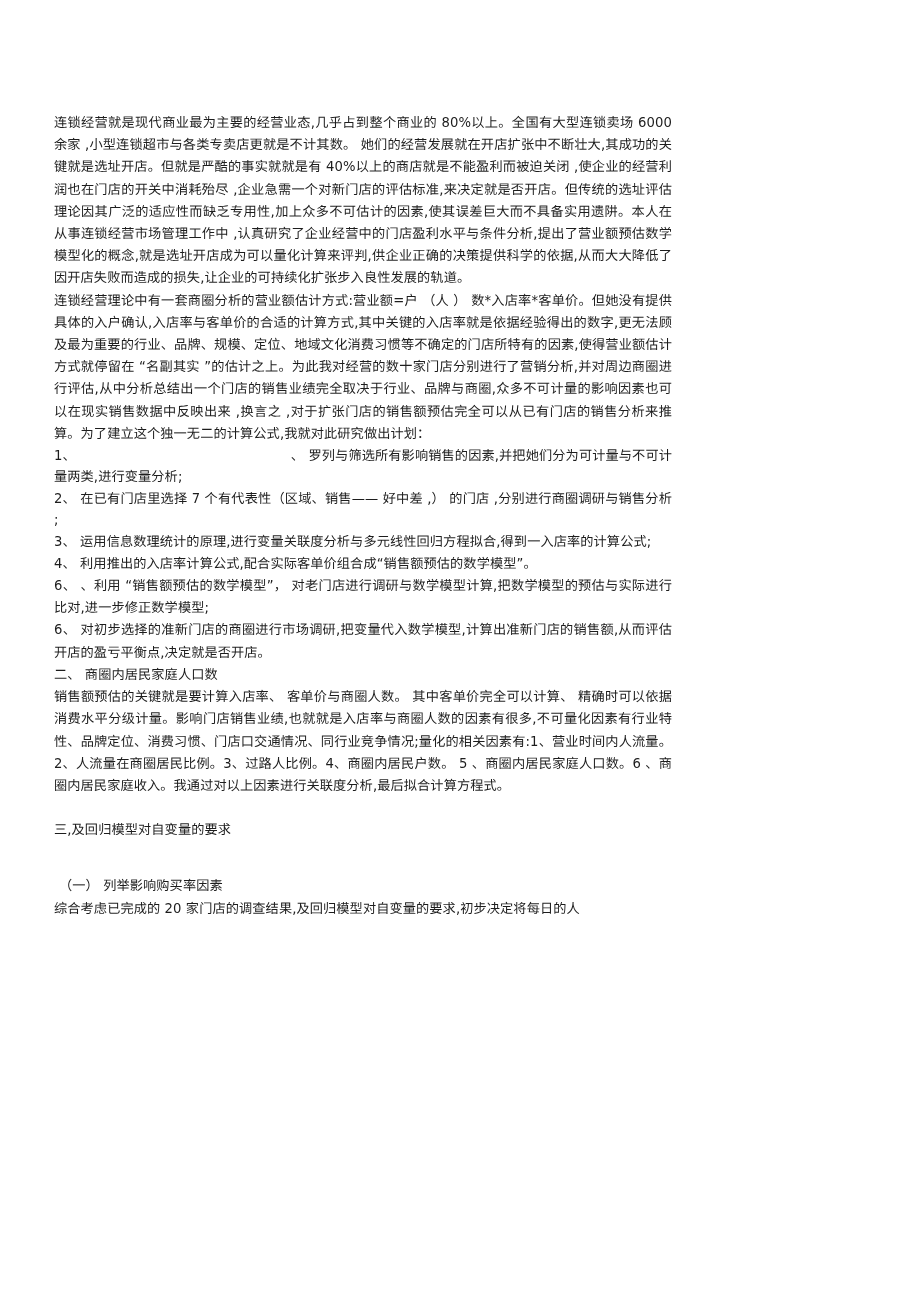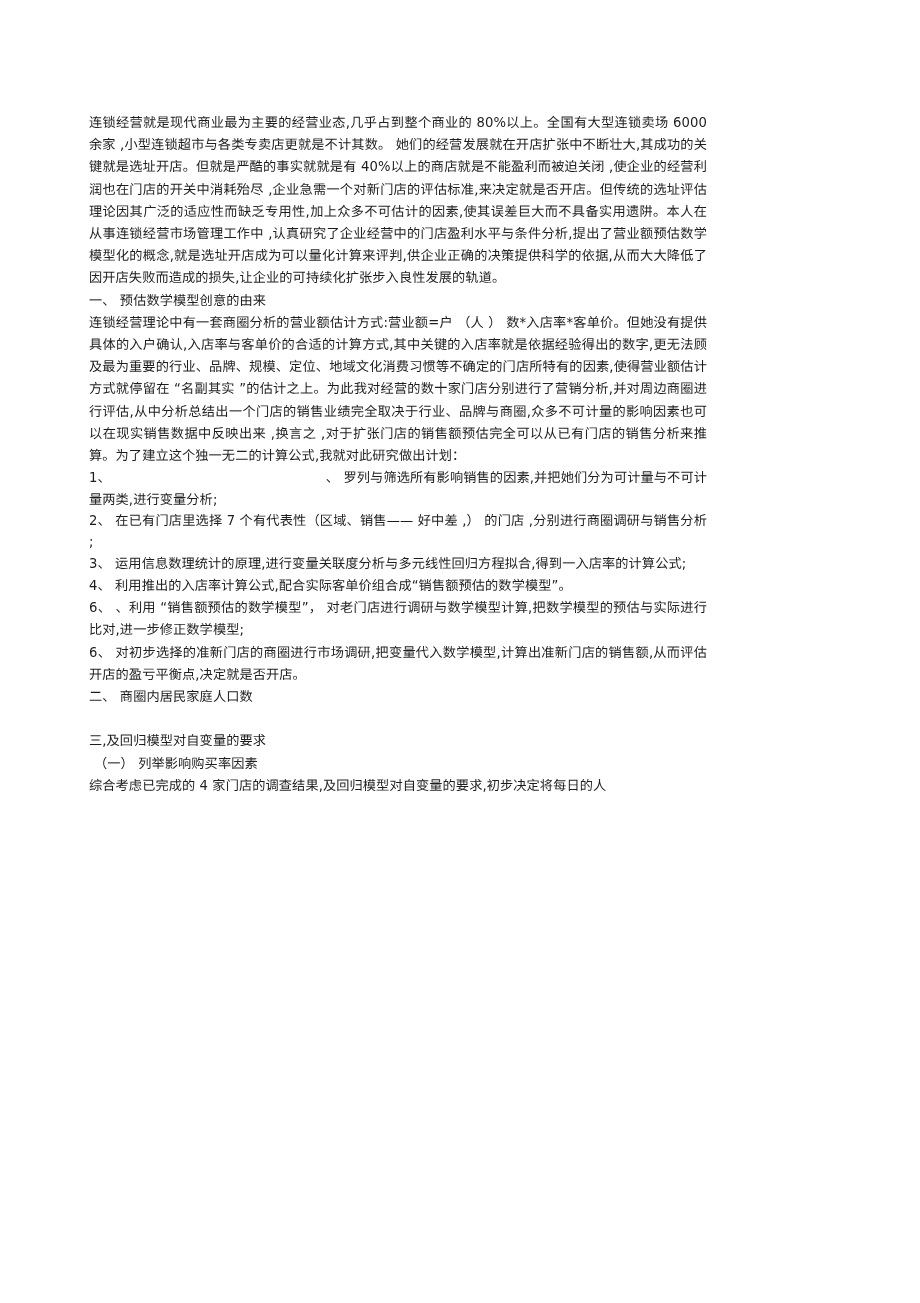--- a/index.html
+++ b/index.html
@@ -16,21 +16,21 @@
     color: #1d1d1d;
     -webkit-font-smoothing: antialiased;
   }
 
   .page {
     position: relative;
     width: 920px;
     height: 1303px;
     background: #ffffff;
     box-sizing: border-box;
-    padding: 112px 172px 0 89px;
+    padding: 112px 172px 0 54px;
   }
 
   .doc-body {
     width: 618px;
   }
 
   
   .para {
     font-size: 13.2px;
     line-height: 22.2px;
@@ -58,52 +58,53 @@
   }
 
   .blank-line {
     height: 22px;
     line-height: 22px;
     font-size: 13.2px;
   }
 
   .indent-1 {
     padding-left: 5px;
+    margin-top: 34px;
   }
 </style>
 </head>
 <body>
 
 <div class="page">
   <div class="doc-body">
 
     <p class="para">连锁经营就是现代商业最为主要的经营业态,几乎占到整个商业的 80%以上。全国有大型连锁卖场 6000 余家 ,小型连锁超市与各类专卖店更就是不计其数。 她们的经营发展就在开店扩张中不断壮大,其成功的关键就是选址开店。但就是严酷的事实就就是有 40%以上的商店就是不能盈利而被迫关闭 ,使企业的经营利润也在门店的开关中消耗殆尽 ,企业急需一个对新门店的评估标准,来决定就是否开店。但传统的选址评估理论因其广泛的适应性而缺乏专用性,加上众多不可估计的因素,使其误差巨大而不具备实用遗阱。本人在从事连锁经营市场管理工作中 ,认真研究了企业经营中的门店盈利水平与条件分析,提出了营业额预估数学模型化的概念,就是选址开店成为可以量化计算来评判,供企业正确的决策提供科学的依据,从而大大降低了因开店失败而造成的损失,让企业的可持续化扩张步入良性发展的轨道。</p>
 
-    <p class="para heading">一、 预估数学模型创意的由来</p>
 
     <p class="para">连锁经营理论中有一套商圈分析的营业额估计方式:营业额=户 （人 ） 数*入店率*客单价。但她没有提供具体的入户确认,入店率与客单价的合适的计算方式,其中关键的入店率就是依据经验得出的数字,更无法顾及最为重要的行业、品牌、规模、定位、地域文化消费习惯等不确定的门店所特有的因素,使得营业额估计方式就停留在 “名副其实 ”的估计之上。为此我对经营的数十家门店分别进行了营销分析,并对周边商圈进行评估,从中分析总结出一个门店的销售业绩完全取决于行业、品牌与商圈,众多不可计量的影响因素也可以在现实销售数据中反映出来 ,换言之 ,对于扩张门店的销售额预估完全可以从已有门店的销售分析来推算。为了建立这个独一无二的计算公式,我就对此研究做出计划：</p>
 
     <p class="para tight"><span>1、</span><span class="gap-run"></span><span>、 罗列与筛选所有影响销售的因素,并把她们分为可计量与不可计量两类,进行变量分析;</span></p>
 
     <p class="para tight">2、 在已有门店里选择 7 个有代表性（区域、销售—— 好中差 ,） 的门店 ,分别进行商圈调研与销售分析 ;</p>
 
     <p class="para">3、 运用信息数理统计的原理,进行变量关联度分析与多元线性回归方程拟合,得到一入店率的计算公式;</p>
 
     <p class="para">4、 利用推出的入店率计算公式,配合实际客单价组合成“销售额预估的数学模型”。</p>
 
     <p class="para">6、 、利用 “销售额预估的数学模型”， 对老门店进行调研与数学模型计算,把数学模型的预估与实际进行比对,进一步修正数学模型;</p>
 
     <p class="para">6、 对初步选择的准新门店的商圈进行市场调研,把变量代入数学模型,计算出准新门店的销售额,从而评估开店的盈亏平衡点,决定就是否开店。</p>
 
 
     <p class="para heading">二、 商圈内居民家庭人口数</p>
 
+    <p class="para">销售额预估的关键就是要计算入店率、 客单价与商圈人数。 其中客单价完全可以计算、 精确时可以依据消费水平分级计量。影响门店销售业绩,也就就是入店率与商圈人数的因素有很多,不可量化因素有行业特性、品牌定位、消费习惯、门店口交通情况、同行业竞争情况;量化的相关因素有:1、营业时间内人流量。2、人流量在商圈居民比例。3、过路人比例。4、商圈内居民户数。 5 、商圈内居民家庭人口数。6 、商圈内居民家庭收入。我通过对以上因素进行关联度分析,最后拟合计算方程式。</p>
 
     <div class="blank-line">&nbsp;</div>
 
     <p class="para heading">三,及回归模型对自变量的要求</p>
 
     <p class="para heading indent-1">（一） 列举影响购买率因素</p>
 
-    <p class="para">综合考虑已完成的 4 家门店的调查结果,及回归模型对自变量的要求,初步决定将每日的人</p>
+    <p class="para">综合考虑已完成的 20 家门店的调查结果,及回归模型对自变量的要求,初步决定将每日的人</p>
 
   </div>
 </div>
 
 </body></html>

